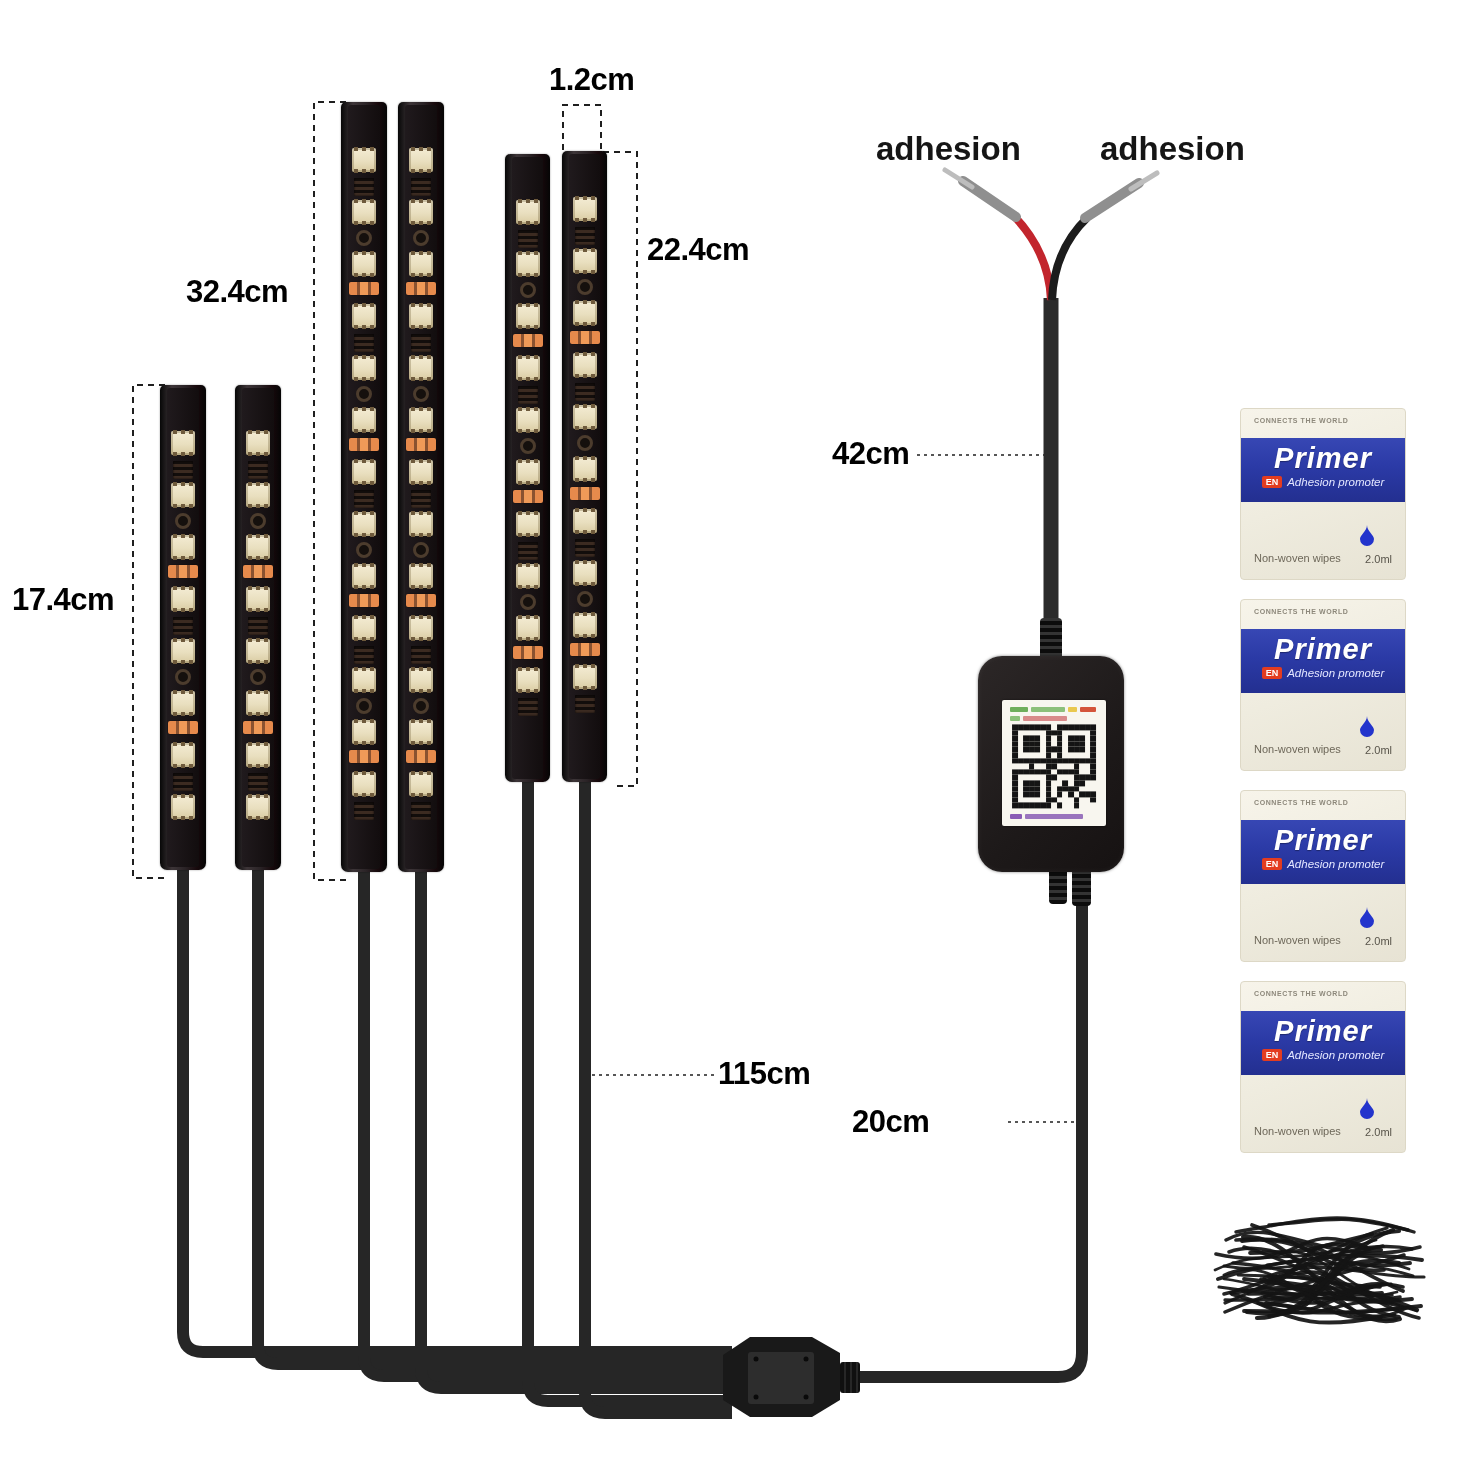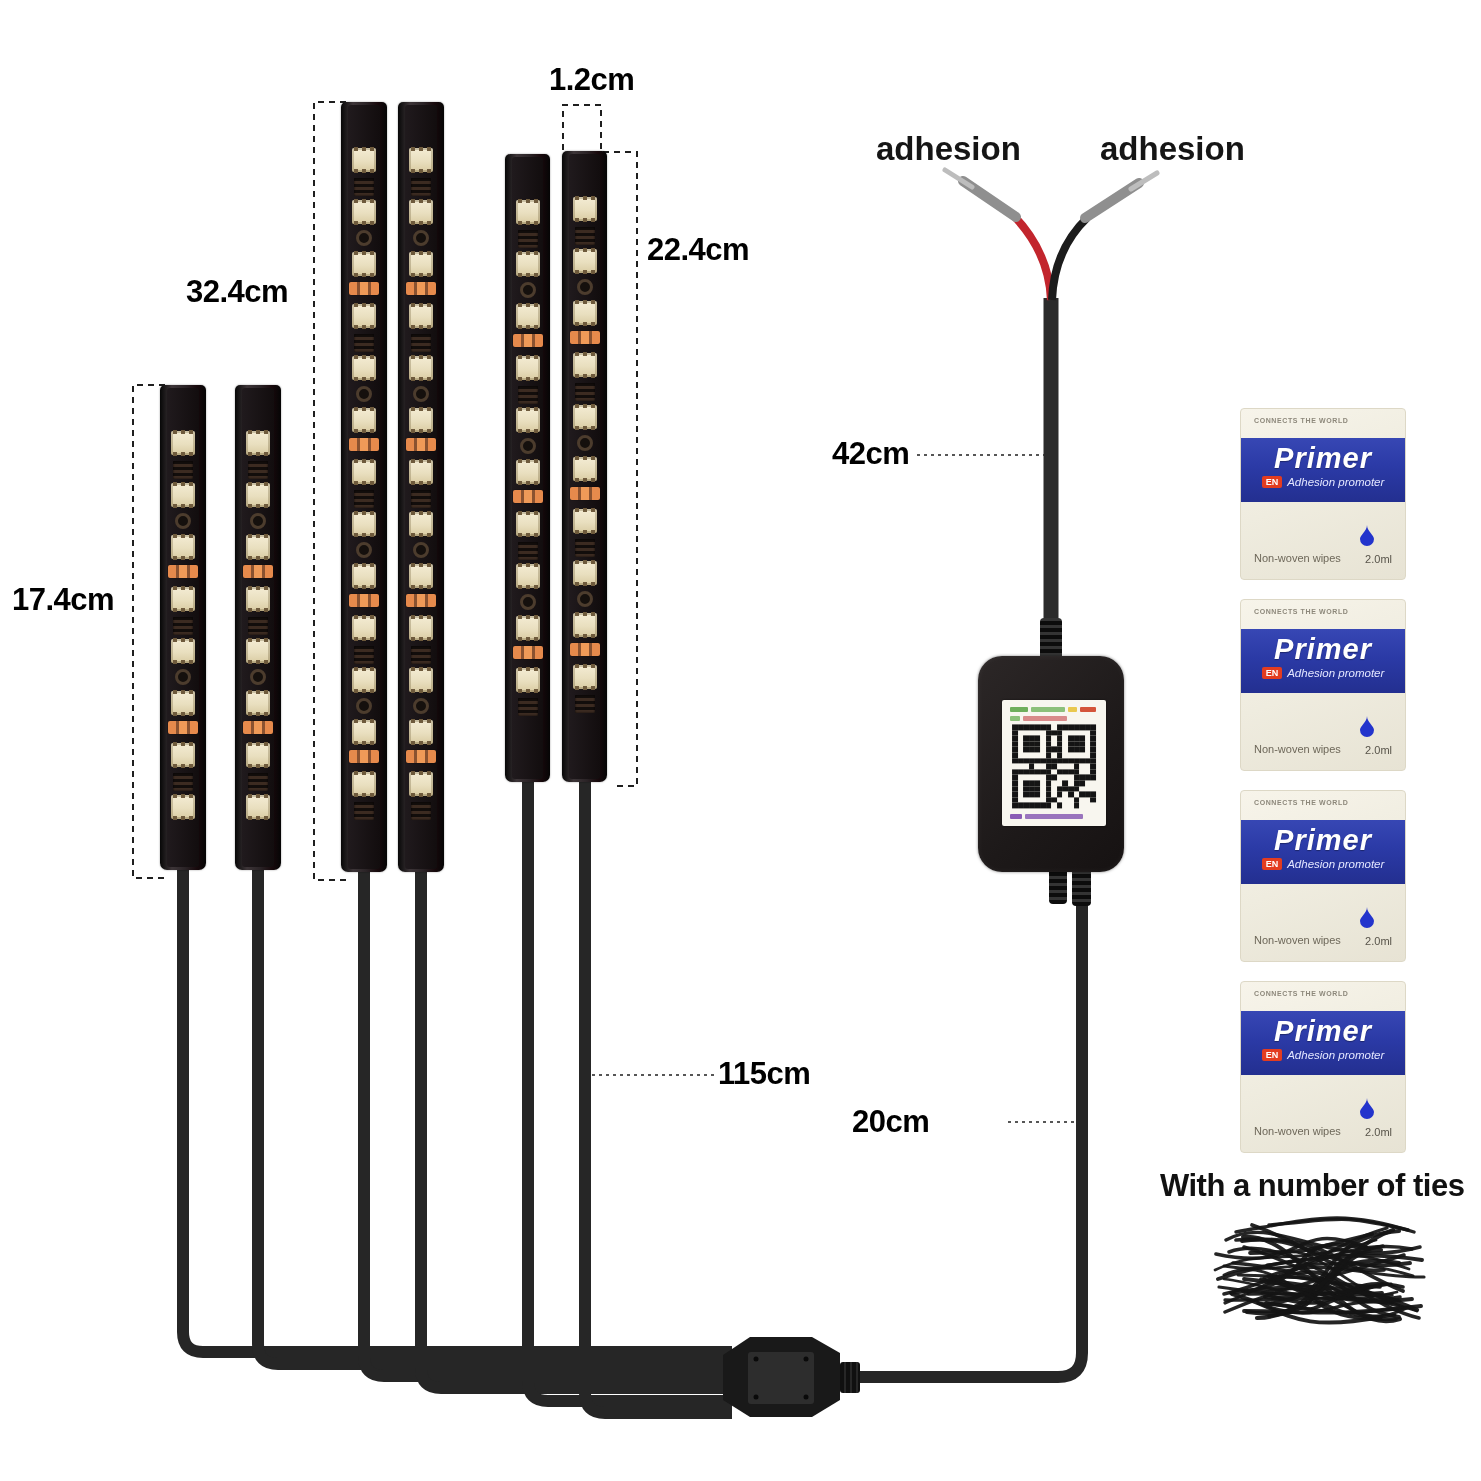--- a/index.html
+++ b/index.html
@@ -614,15 +614,14 @@
         <span class="pkt-sub">Adhesion promoter</span>
       </div>
     </div>
     <div class="pkt-material">Non-woven wipes</div>
     <svg class="pkt-drop" width="16" height="21">
         <path d="M8 0 C8 6 1 10 1 14 a7 7 0 0 0 14 0 C15 10 8 6 8 0 Z" fill="#2334cc"></path>
       </svg>
     <div class="pkt-volume">2.0ml</div>
   </div>
 
-  <div class="ties-title" style="left:1160px;top:1168px;">With a number of ties</div>
 
 </div>
 
 </body></html>

